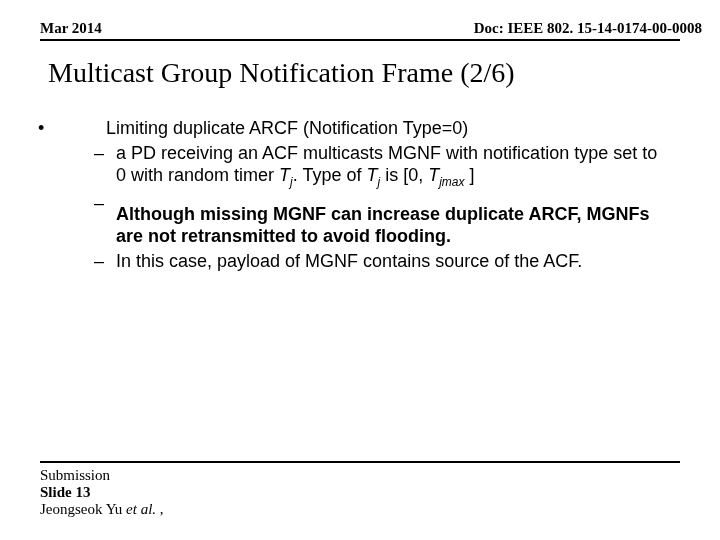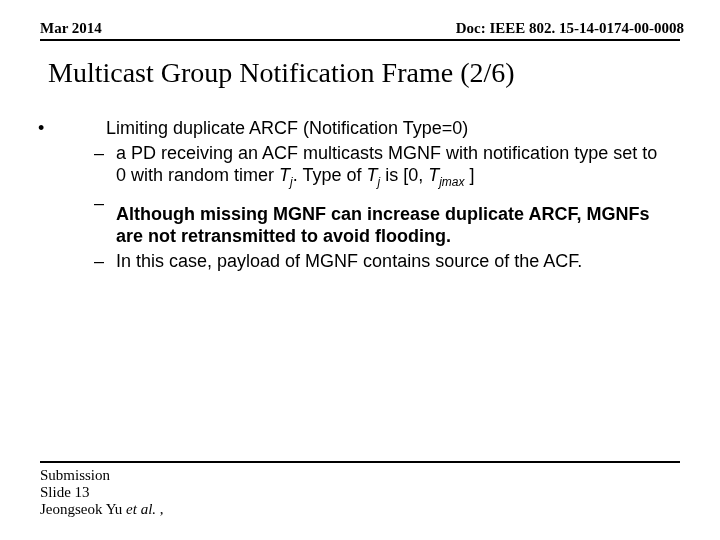--- a/index.html
+++ b/index.html
@@ -10,21 +10,21 @@
     font-family: "Times New Roman", Times, serif;
     background: #fff;
     color: #000;
     position: relative;
     overflow: hidden;
   }
   .header {
     display: flex;
     justify-content: space-between;
     align-items: flex-end;
-    padding: 20px 36px 2px 40px;
+    padding: 20px 18px 2px 40px;
     font-weight: bold;
     font-size: 15px;
   }
   .header-rule {
     margin: 0 40px;
     border: none;
     border-top: 2px solid #000;
   }
   .title {
     font-size: 28px;
@@ -94,20 +94,21 @@
     align-items: flex-start;
     font-size: 15px;
     flex-direction: column;
   }
   .footer-left {
     flex: 1;
     text-align: left;
   }
   .footer-center {
     flex: 1;
+    font-weight: bold;
   }
   .footer-right {
     flex: 1;
     text-align: right;
     line-height: 1.15;
   }
 </style>
 </head>
 <body>
 

